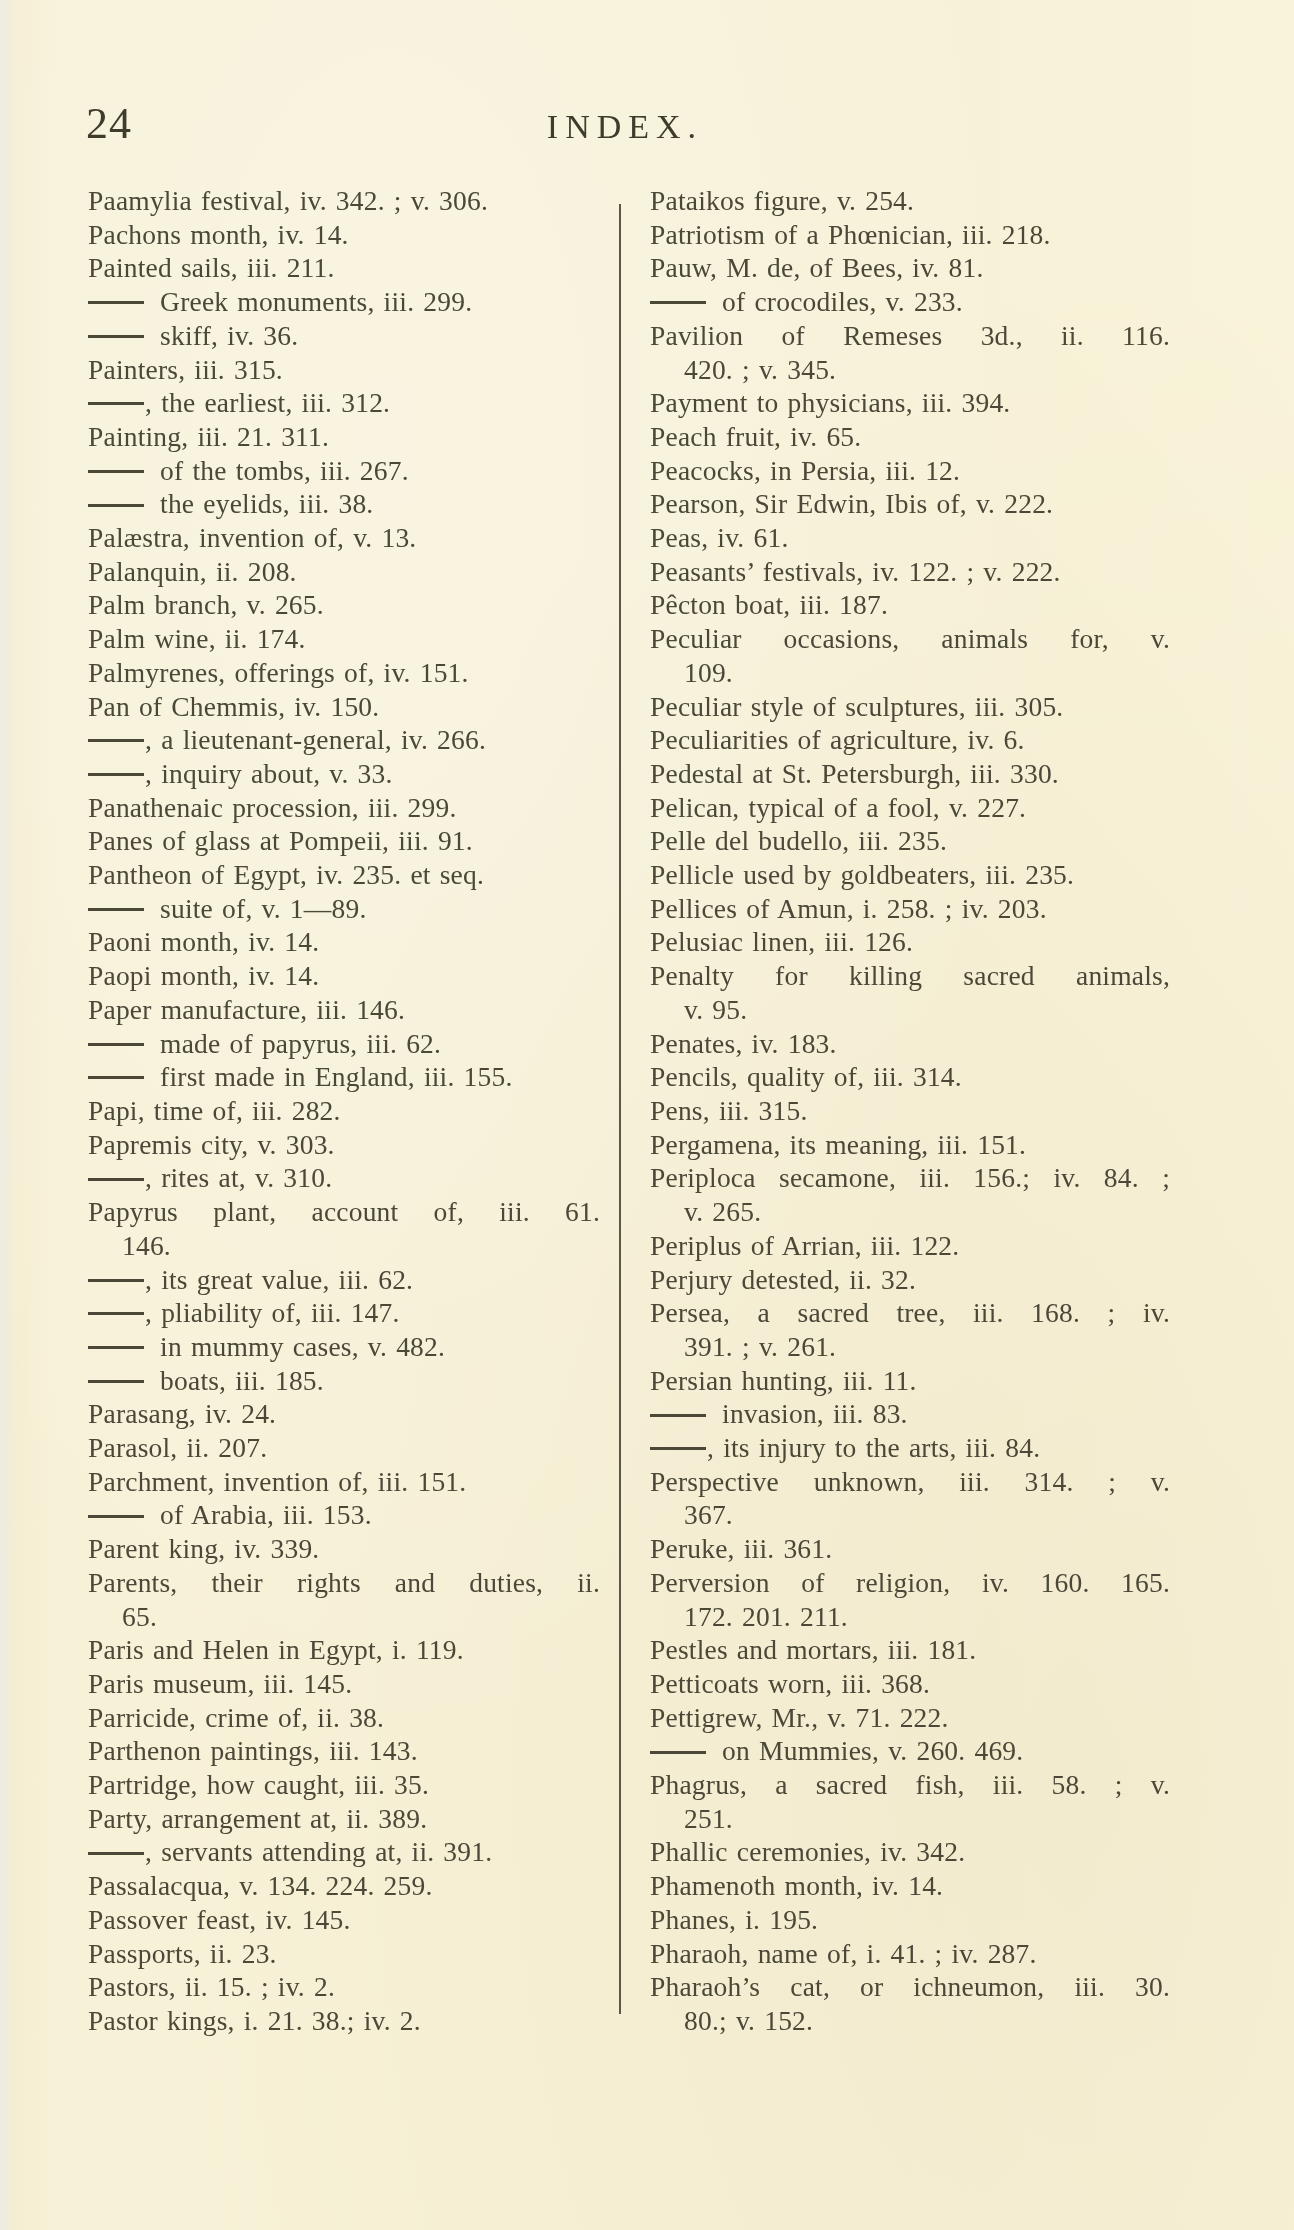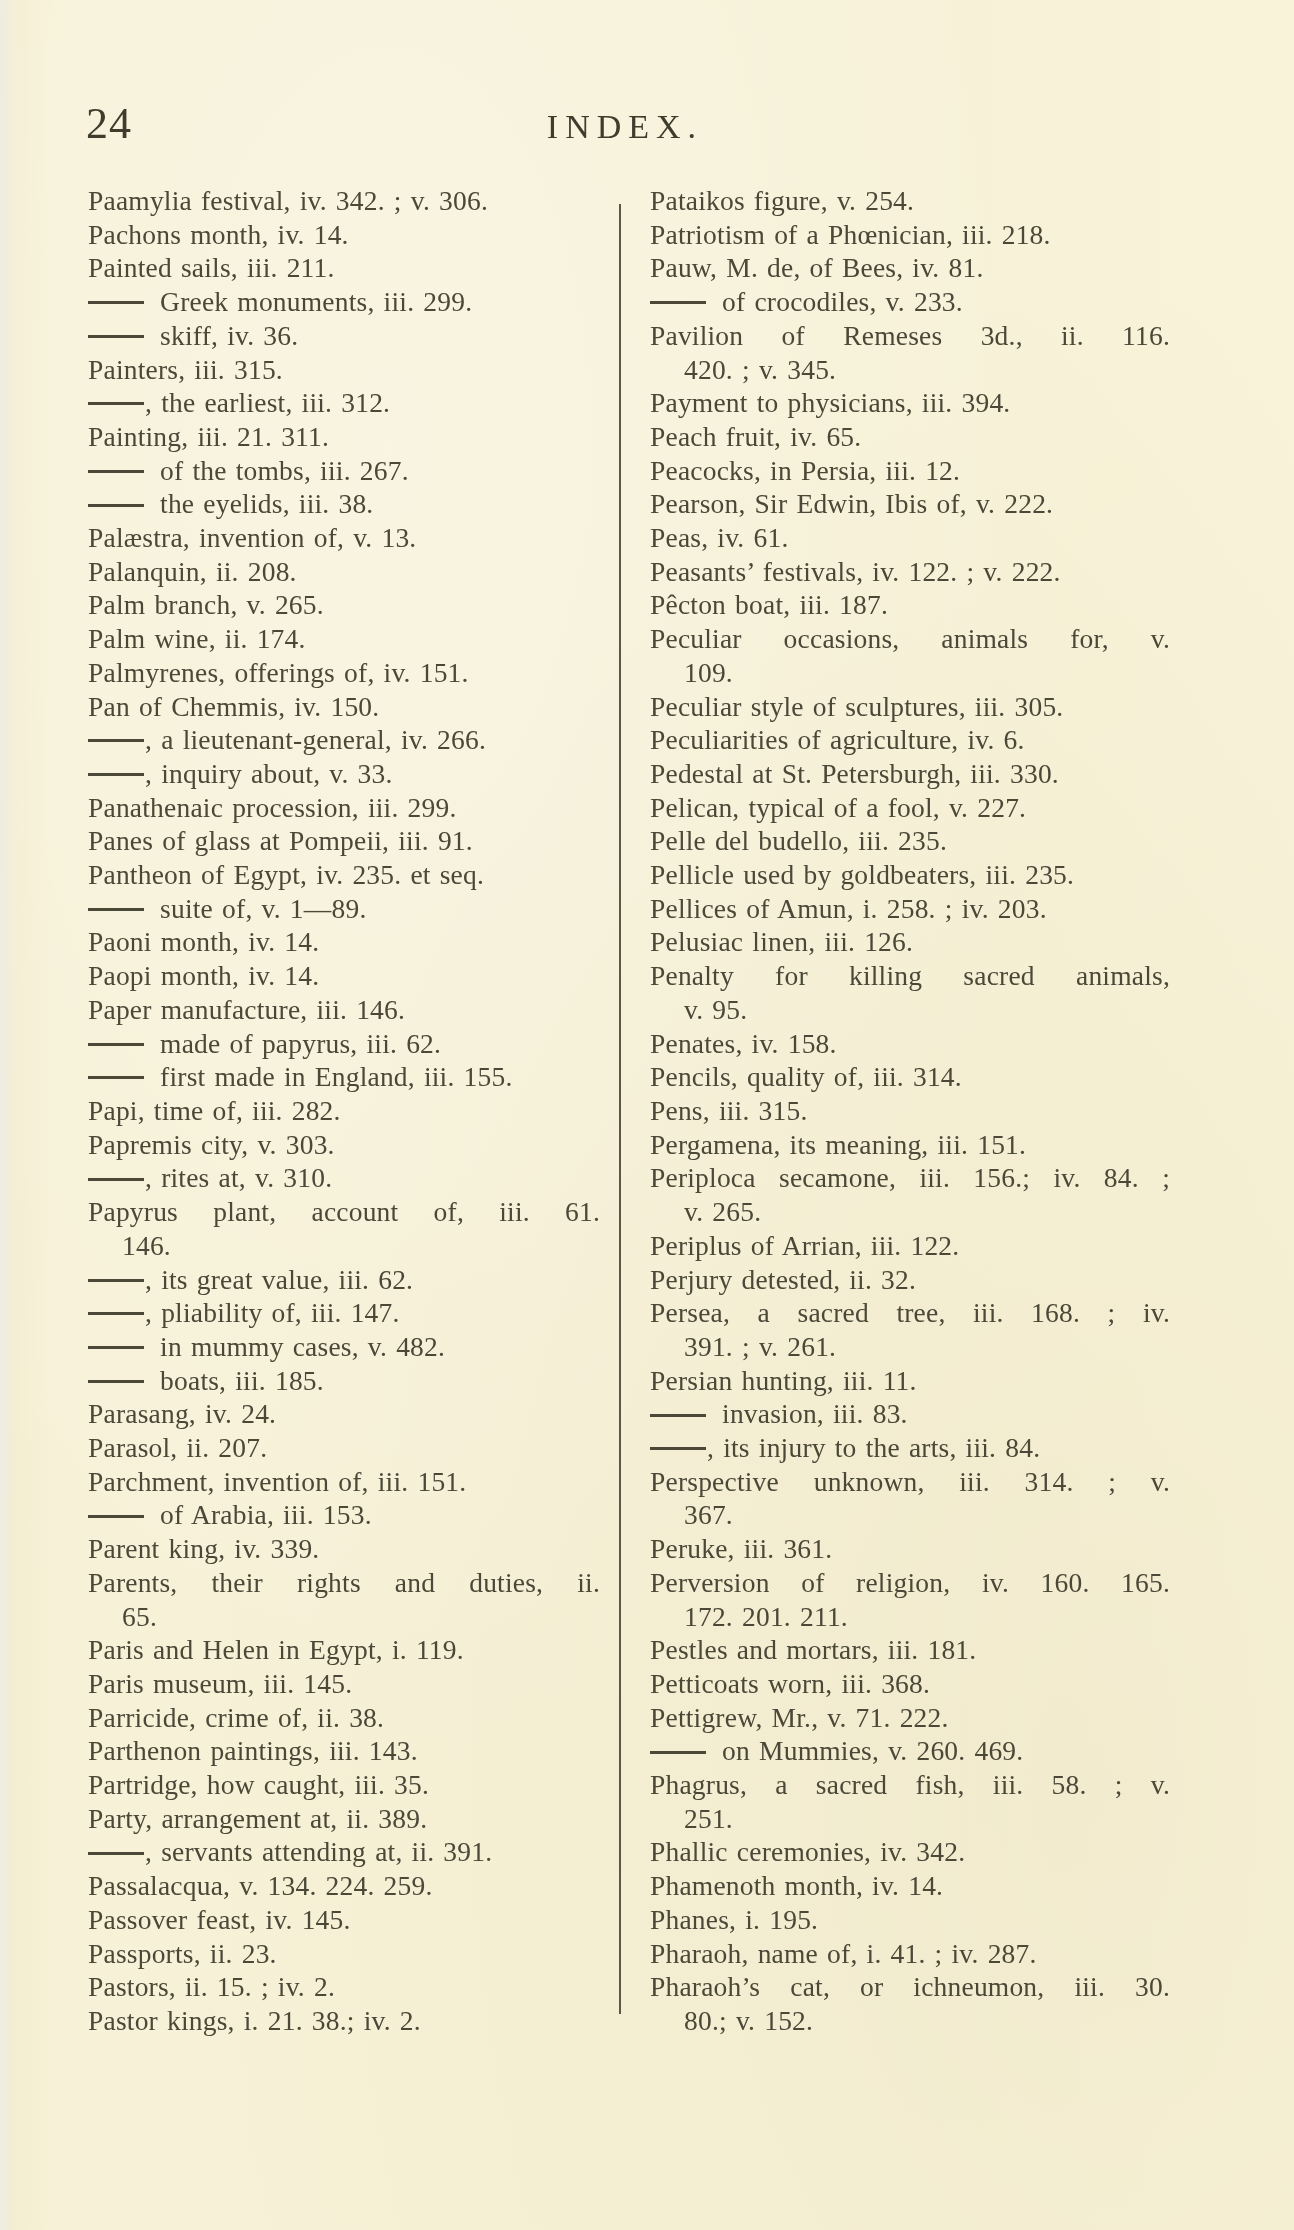--- a/index.html
+++ b/index.html
@@ -291,21 +291,21 @@
         <div class="line">Pellices of Amun, i. 258. ; iv. 203.</div>
       </div>
       <div class="entry">
         <div class="line">Pelusiac linen, iii. 126.</div>
       </div>
       <div class="entry">
         <div class="line just">Penalty for killing sacred animals,</div>
         <div class="line cont">v. 95.</div>
       </div>
       <div class="entry">
-        <div class="line">Penates, iv. 158.</div>
+        <div class="line">Penates, iv. 183.</div>
       </div>
       <div class="entry">
         <div class="line">Pencils, quality of, iii. 314.</div>
       </div>
       <div class="entry">
         <div class="line">Pens, iii. 315.</div>
       </div>
       <div class="entry">
         <div class="line">Pergamena, its meaning, iii. 151.</div>
       </div>

